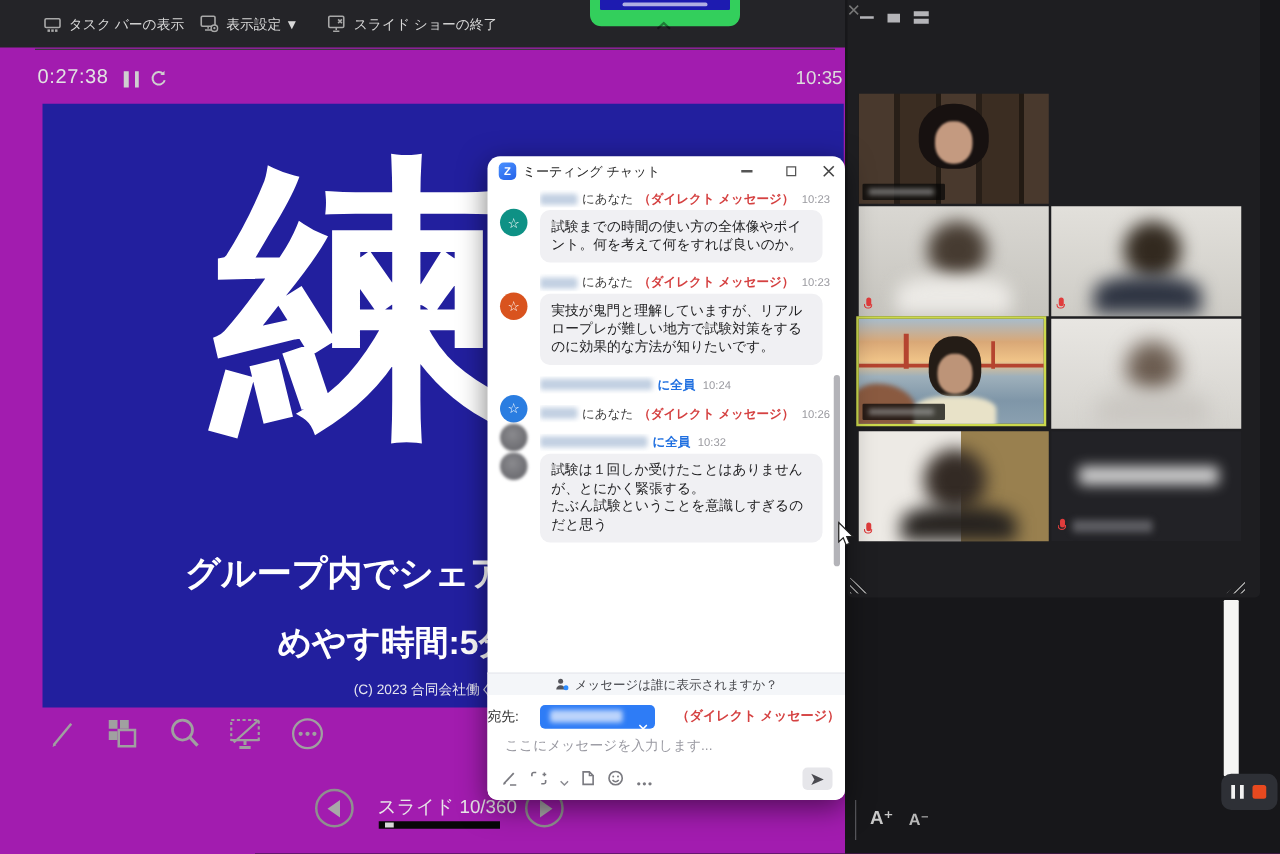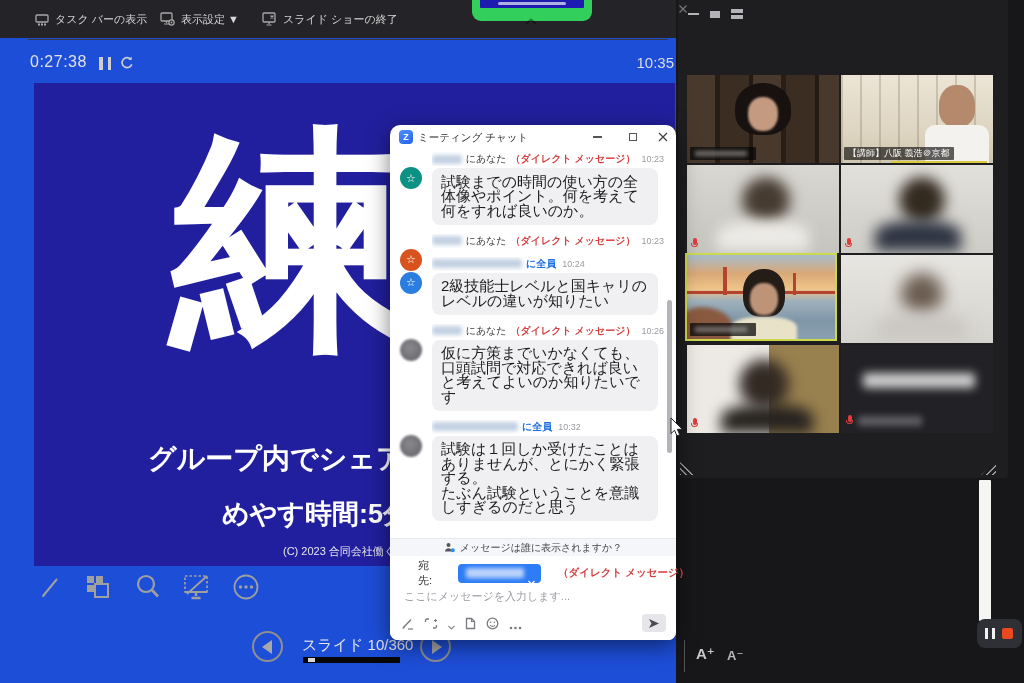--- a/index.html
+++ b/index.html
@@ -1,18 +1,18 @@
 <!DOCTYPE html>
 <html><head>
 <meta charset="utf-8">
 <style>
   * { margin:0; padding:0; box-sizing:border-box; }
   html,body { width:1024px; height:683px; background:#141416; overflow:hidden; }
   body { font-family:"Liberation Sans","DejaVu Sans",sans-serif; }
-  #stage { position:relative; width:1024px; height:683px; background:#1d4ed8; }
+  #stage { position:relative; width:1024px; height:683px; background:#a21caf; }
 
   
   .right-zone { position:absolute; left:676px; top:0; width:348px; height:683px; background:#17171a; }
 
   
   .ppt-toolbar { position:absolute; left:0; top:0; width:676px; height:38px; background:#242428; }
   .tb-item { position:absolute; top:10px; height:18px; display:flex; align-items:center; gap:6px; color:#d8d8d8; font-size:11px; cursor:default; }
   .tb-item svg { display:block; }
   .tb-sep { position:absolute; left:28px; top:39px; width:640px; height:1px; background:#3a3a3d; }
 
@@ -67,26 +67,26 @@
   .msg { position:relative; padding-left:32px; margin-bottom:9px; }
   .avatar { position:absolute; left:0; top:15px; width:22px; height:22px; border-radius:50%; display:flex; align-items:center; justify-content:center; color:#fff; font-size:11px; }
   .av-green { background:#0e9185; } .av-orange { background:#d9531e; } .av-blue { background:#2a7de1; }
   .av-blur { background:radial-gradient(circle at 45% 40%,#8a8a8e,#606065); filter:blur(1.2px); }
   .msg-head { height:14px; display:flex; align-items:center; gap:4px; font-size:10px; white-space:nowrap; overflow:hidden; }
   .name-redact { display:inline-block; height:9px; border-radius:2px; background:#c2d0e2; filter:blur(2px); }
   .msg-to { color:#3a3a3a; }
   .msg-to.all { color:#1f6fe0; font-weight:700;text-align:center; }
   .msg-tag { color:#d54141; font-weight:700; }
   .msg-time { color:#9a9aa0; font-size:9px; margin-left:2px; }
-  .bubble { margin-top:2px; background:#f0f0f3; border-radius:8px; padding:6.5px 9px; font-size:15px; line-height:14.5px; color:#1d1d1f; max-width:226px; white-space:pre-line; }
+  .bubble { margin-top:2px; background:#f0f0f3; border-radius:8px; padding:6.5px 9px; font-size:11px; line-height:14.5px; color:#1d1d1f; max-width:226px; white-space:pre-line; }
 
   .privacy-bar { position:absolute; left:0; top:413px; width:286px; height:18px; background:#f4f6f9; border-top:1px solid #e7e9ee; display:flex; align-items:center; justify-content:center; gap:5px; font-size:10px; color:#45464b; }
 
   .compose { position:absolute; left:0; top:431px; width:286px; height:84px; background:#fff; border-radius:0 0 8px 8px; }
-  .to-row { position:absolute; left:28px; top:7px; height:20px; display:flex; align-items:center; gap:17px; }
+  .to-row { position:absolute; left:0; top:7px; height:20px; display:flex; align-items:center; gap:17px; }
   .to-label { font-size:11px; color:#333; }
   .to-pill { position:relative; width:92px; height:19px; background:#2e7cf6; border-radius:4px; }
   .to-pill .pill-redact { position:absolute; left:8px; top:4px; width:58px; height:10px; background:#bcd4fb; border-radius:2px; filter:blur(2px); }
   .pill-caret { position:absolute; right:6px; top:7px; width:7px; height:5px; }
   .compose-tag { font-size:10.5px; font-weight:700; color:#d54141; white-space:nowrap; }
   .compose-ph { position:absolute; left:14px; top:33px; font-size:11px; color:#9a9aa2; white-space:nowrap; }
   .compose-icons { position:absolute; left:11px; top:60px; display:flex; align-items:center; gap:10px; }
   .send-btn { position:absolute; left:252px; top:58px; width:24px; height:18px; background:#e6e6ea; border-radius:4px; display:flex; align-items:center; justify-content:center; }
   .chat-scrollbar { position:absolute; left:277px; top:175px; width:5px; height:153px; background:#b3b3b8; border-radius:3px; }
 
@@ -315,39 +315,38 @@
           <div class="bubble">試験までの時間の使い方の全体像やポイント。何を考えて何をすれば良いのか。</div>
         </div>
         <div class="msg">
           <div class="avatar av-orange">☆</div>
           <div class="msg-head">
             <span class="name-redact" style="width: 68px;"></span>
             <span class="msg-to">にあなた</span>
             <span class="msg-tag">（ダイレクト メッセージ）</span>
             <span class="msg-time">10:23</span>
           </div>
+          <div class="bubble">実技が鬼門と理解していますが、リアルロープレが難しい地方で試験対策をするのに効果的な方法が知りたいです。</div>
         </div>
         <div class="msg">
           <div class="avatar av-blue">☆</div>
           <div class="msg-head">
             <span class="name-redact" style="width: 90px;"></span>
             <span class="msg-to all">に全員</span>
             <span class="msg-time">10:24</span>
           </div>
-          <div class="bubble">2級技能士レベルと国キャリのレベルの違いが知りたい</div>
         </div>
         <div class="msg">
           <div class="avatar av-blur"></div>
           <div class="msg-head">
             <span class="name-redact" style="width: 60px;"></span>
             <span class="msg-to">にあなた</span>
             <span class="msg-tag">（ダイレクト メッセージ）</span>
             <span class="msg-time">10:26</span>
           </div>
-          <div class="bubble">仮に方策までいかなくても、口頭試問で対応できれば良いと考えてよいのか知りたいです</div>
         </div>
         <div class="msg">
           <div class="avatar av-blur"></div>
           <div class="msg-head">
             <span class="name-redact" style="width: 86px;"></span>
             <span class="msg-to all">に全員</span>
             <span class="msg-time">10:32</span>
           </div>
           <div class="bubble">試験は１回しか受けたことはありませんが、とにかく緊張する。
 たぶん試験ということを意識しすぎるのだと思う</div>
@@ -439,26 +438,20 @@
           <path d="M1.5 1.5l7 7M8.5 1.5l-7 7" stroke="#777" stroke-width="1.2"></path>
         </svg></div>
     <div class="tiles" id="tiles">
         <div class="tile t-woman" style="left: 0px; top: 0px;">
           <div class="fig head"></div>
           <div class="fig face"></div>
           <div class="tile-label-redact">
             <i></i>
           </div>
         </div>
-        <div class="tile t-lect" style="left: 154px; top: 0px;">
-          <div class="fig head"></div>
-          <div class="fig body"></div>
-          <div class="tile-label">【講師】八阪 義浩＠京都</div>
-          <div class="audio-line"></div>
-        </div>
         <div class="tile t-blur1" style="left: 0px; top: 90px;">
           <div class="fig head"></div>
           <div class="fig body"></div>
           <div class="mute-icon">
             <b></b>
             <u></u>
           </div>
         </div>
         <div class="tile t-blur2" style="left: 154px; top: 90px;">
           <div class="fig head"></div>

